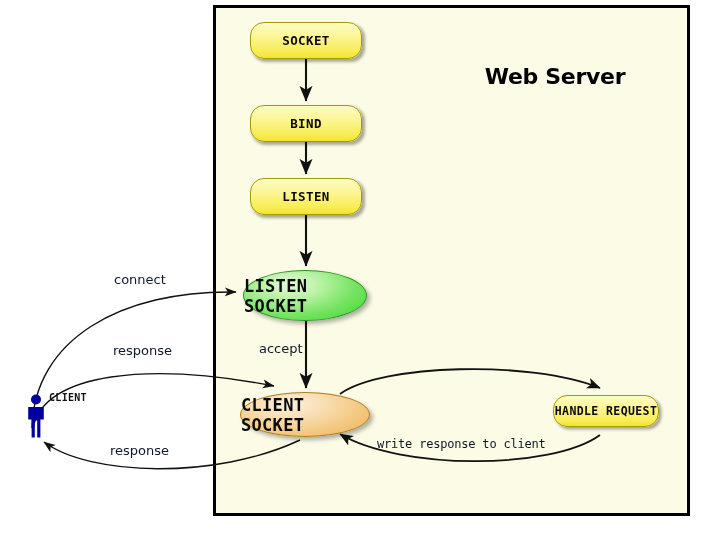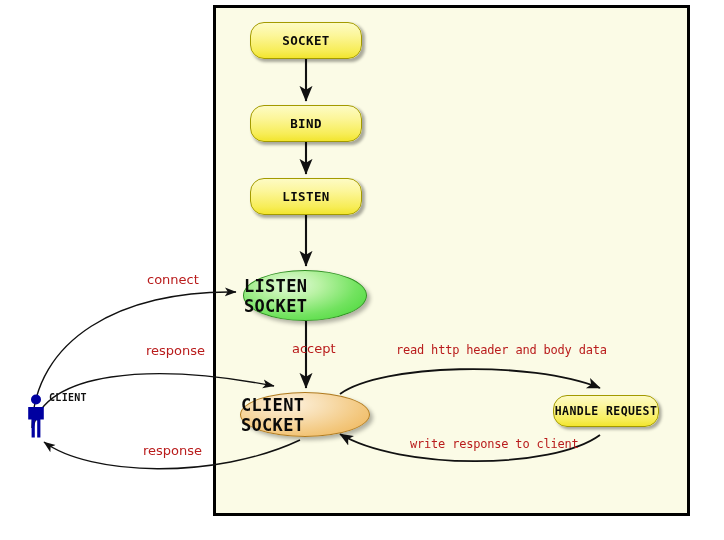--- a/index.html
+++ b/index.html
@@ -97,23 +97,22 @@
     left: 49px; top: 392px;
     font-family: "DejaVu Sans Mono", monospace;
     font-weight: bold;
     font-size: 10px;
     color: #111111;
     letter-spacing: 0.3px;
   }
   
   .edge-label {
     position: absolute;
-    color: #b91c1c;
+    color: #0f172a;
     white-space: nowrap;
-    margin-left: 33px;
   }
   .lbl-sans {
     font-family: "DejaVu Sans", sans-serif;
     font-size: 13px;
   }
   .lbl-mono {
     font-family: "DejaVu Sans Mono", monospace;
     font-size: 12px;
     letter-spacing: -0.2px;
   }
@@ -130,20 +129,21 @@
     width: 724px; height: 540px;
     pointer-events: none;
   }
 </style>
 </head>
 <body>
 
 <div id="canvas">
 
   <div class="server-box"></div>
+  <div class="server-title">Web Server</div>
 
   <svg class="overlay" viewBox="0 0 724 540" xmlns="http://www.w3.org/2000/svg">
     <defs>
       <marker id="ah" markerWidth="9" markerHeight="9" refX="7.2" refY="3.4" orient="auto" markerUnits="strokeWidth">
         <path d="M0,0.3 L7.6,3.4 L0,6.5 L1.9,3.4 z" fill="#111111"></path>
       </marker>
       <marker id="ah-thin" markerWidth="10" markerHeight="10" refX="8" refY="3.6" orient="auto" markerUnits="strokeWidth">
         <path d="M0,0.4 L8.4,3.6 L0,6.8 L2.1,3.6 z" fill="#111111"></path>
       </marker>
     </defs>
@@ -210,16 +210,15 @@
       <circle cx="11" cy="5.5" r="5" fill="#0000a0"></circle>
       <path d="M3.2,13 h15.6 v12.5 h-3.4 v18 h-3.2 v-17 h-2.4 v17 h-3.2 v-18 h-3.4 z" fill="#0000a0"></path>
     </svg>
   </div>
   <div class="client-label">CLIENT</div>
 
   <div class="edge-label lbl-sans" id="lbl-connect">connect</div>
   <div class="edge-label lbl-sans" id="lbl-request">response</div>
   <div class="edge-label lbl-sans" id="lbl-response">response</div>
   <div class="edge-label lbl-sans" id="lbl-accept">accept</div>
-  <div class="edge-label lbl-mono" id="lbl-read">read http header and body data</div>
   <div class="edge-label lbl-mono" id="lbl-write">write response to client</div>
 
 </div>
 
 </body></html>

